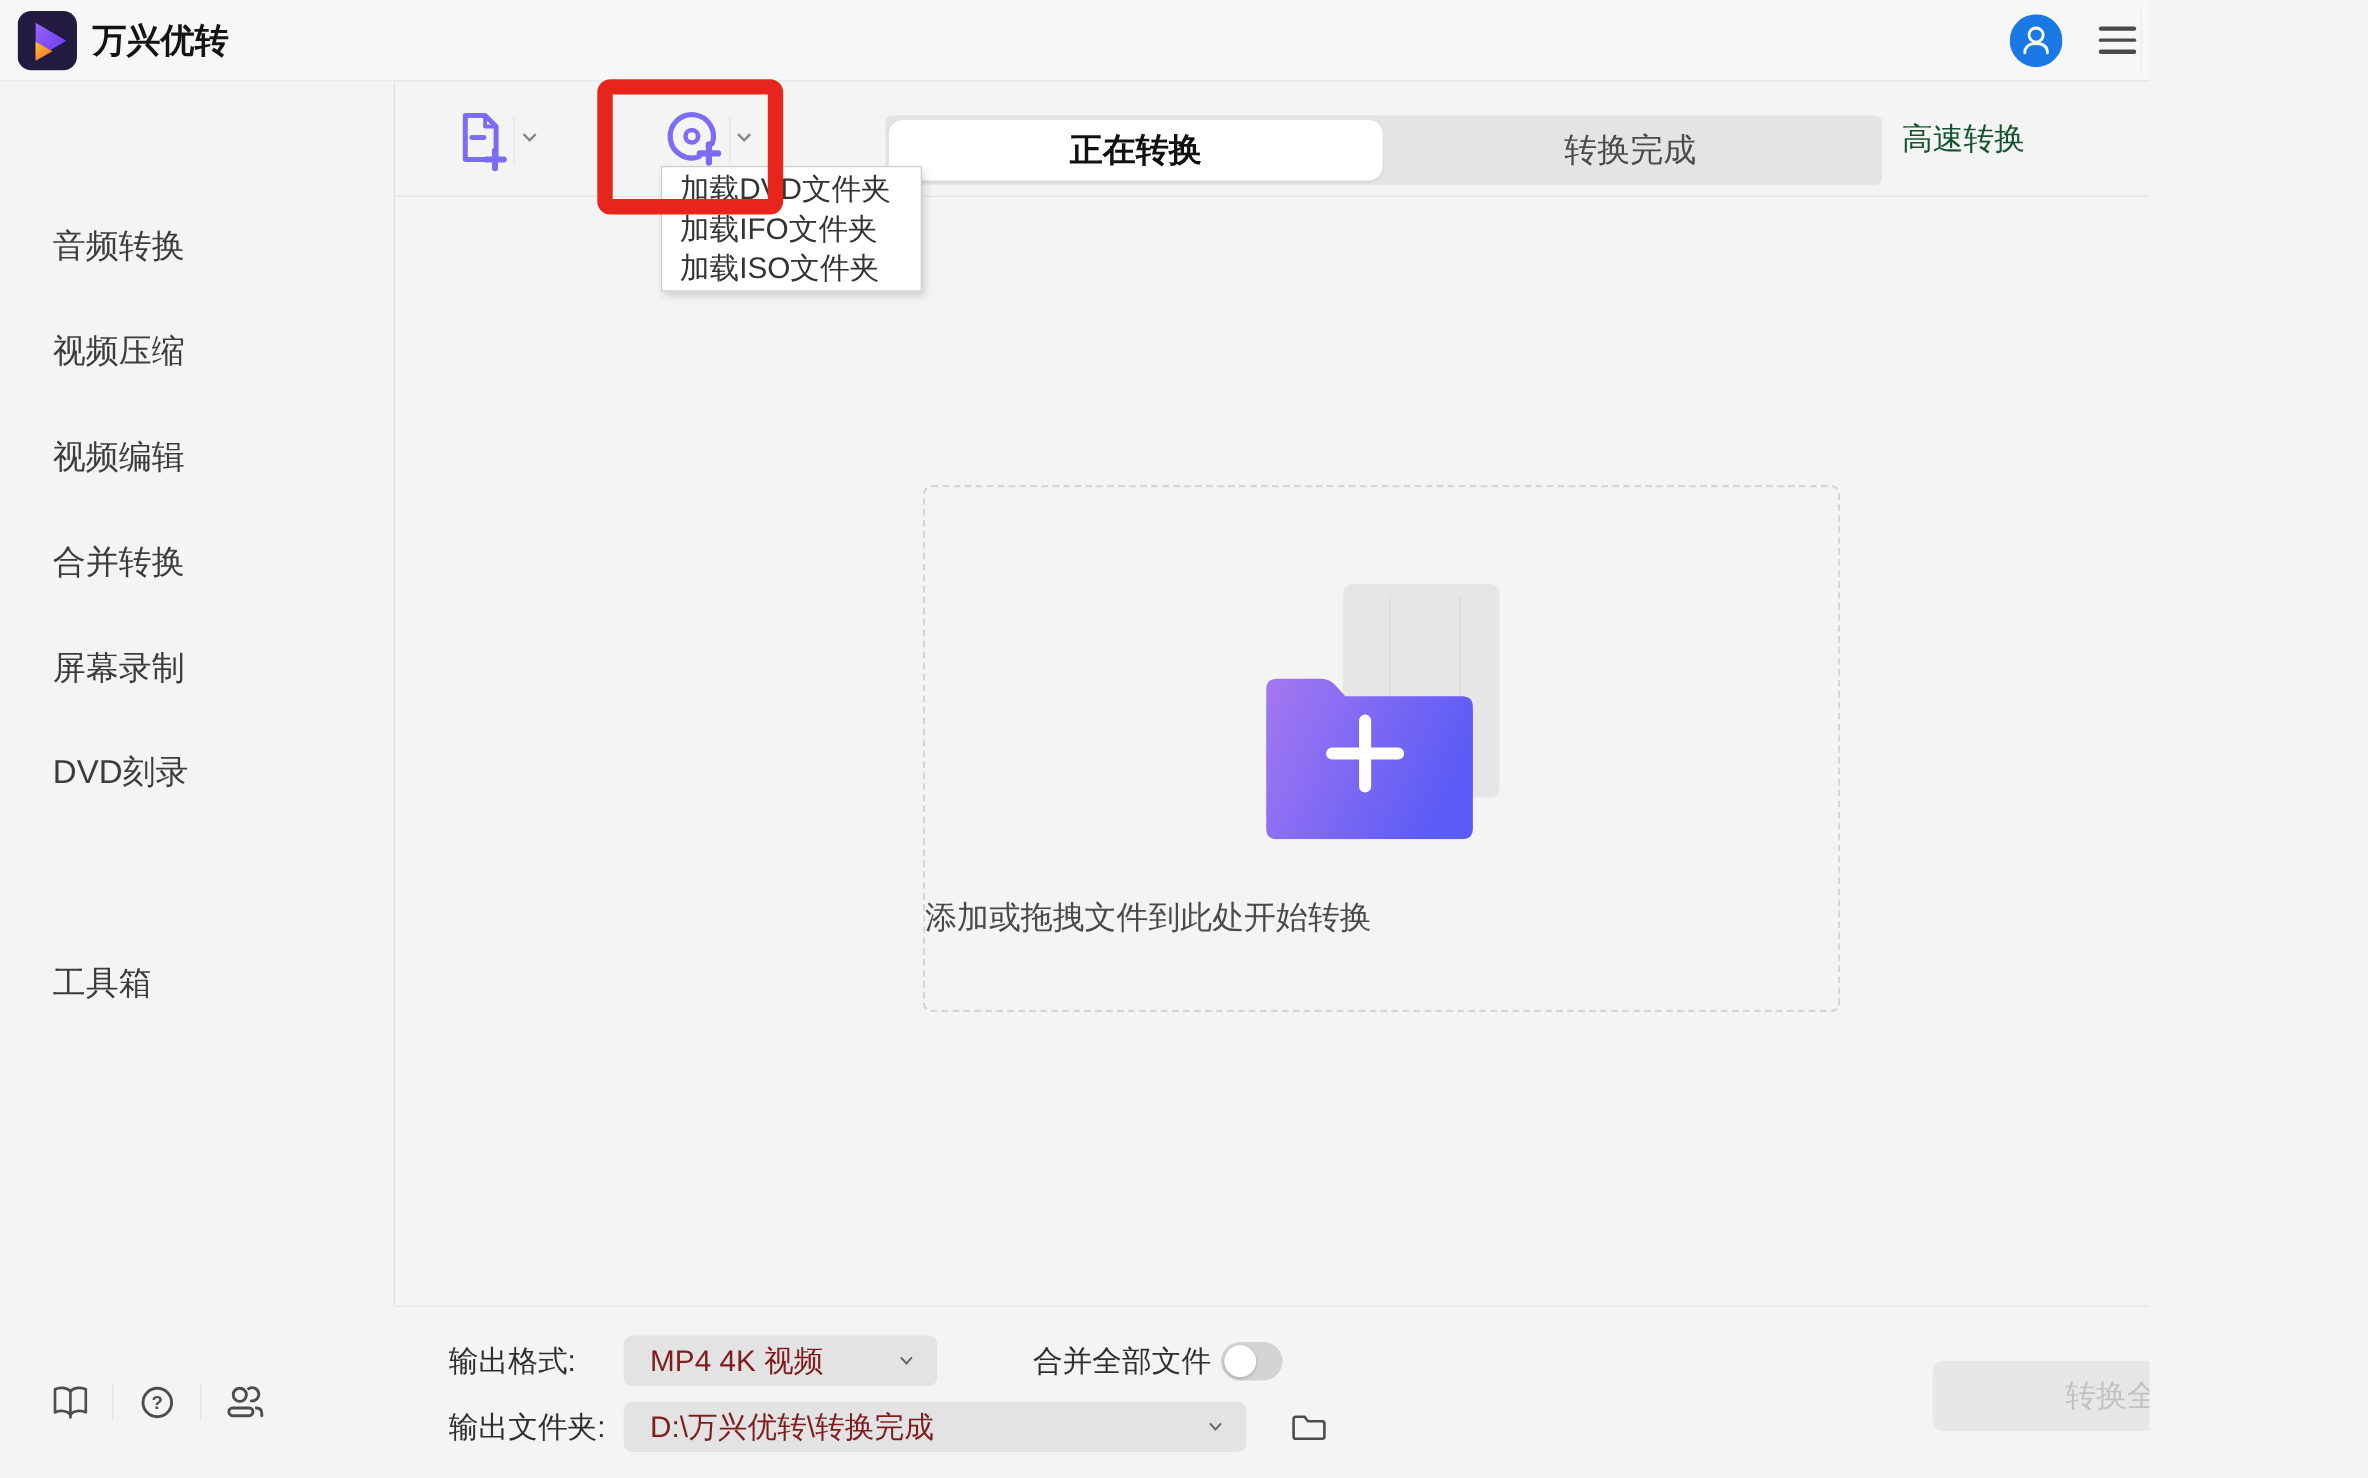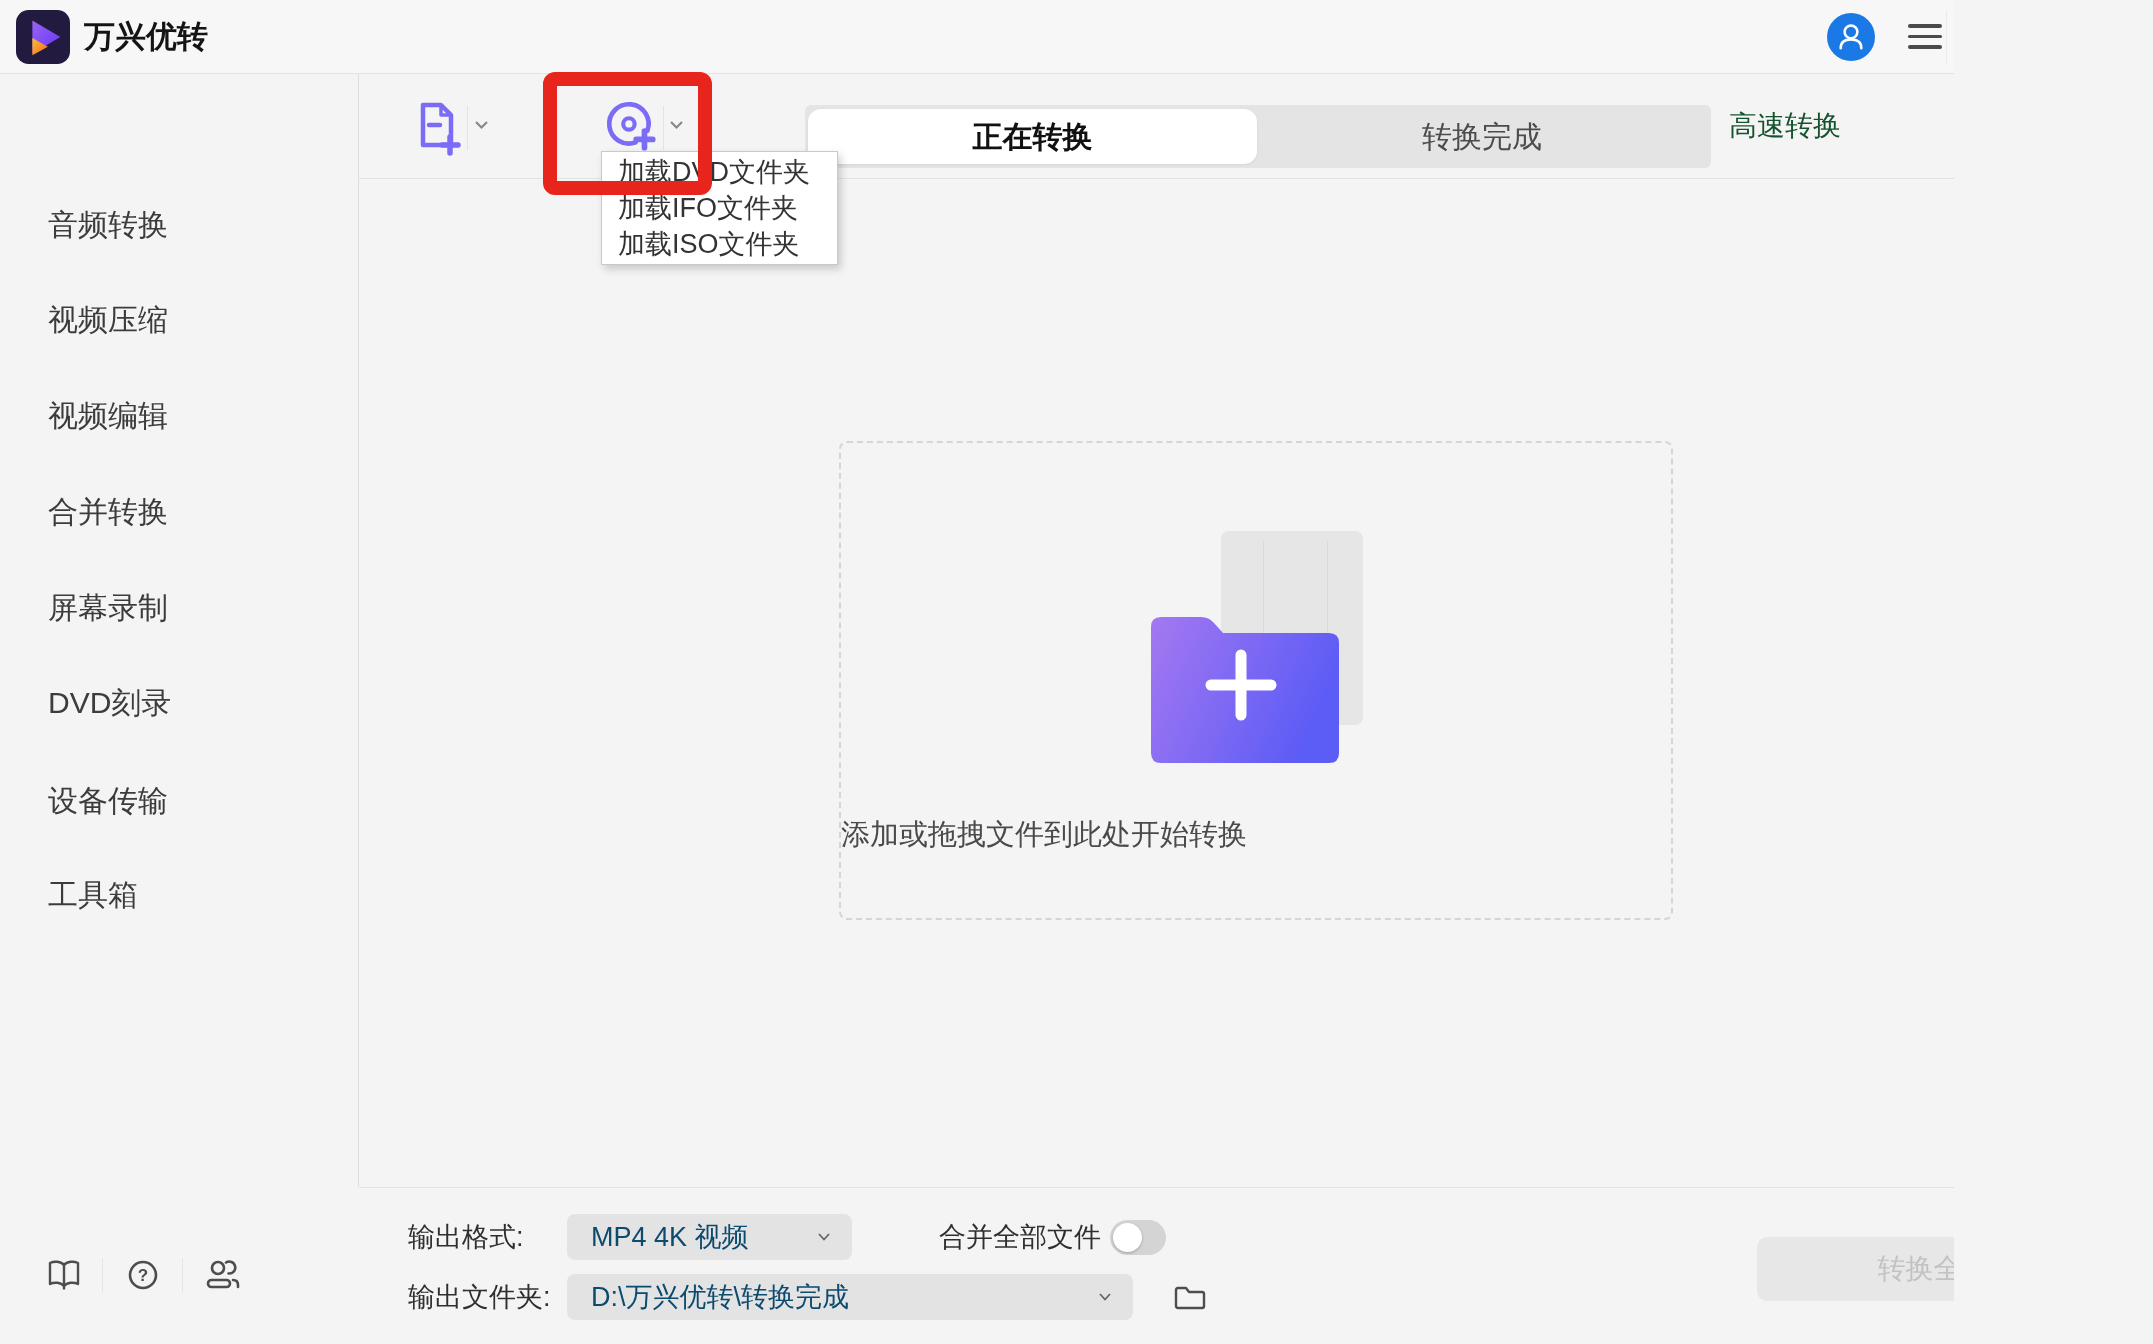--- a/index.html
+++ b/index.html
@@ -53,21 +53,21 @@
   .folder-art{position:absolute;left:310px;top:88px;width:212px;height:232px;}
   .sheet{position:absolute;left:70px;top:0;width:142px;height:194px;background:#e6e6e7;border-radius:8px;}
   .sheet:before,.sheet:after{content:"";position:absolute;top:10px;bottom:10px;width:1px;background:#d9d9da;}
   .sheet:before{left:42px;} .sheet:after{left:106px;}
   .folder-front{position:absolute;left:0;top:68px;width:196px;height:164px;}
   .dz-hint{position:absolute;left:0;top:372px;width:100%;font-size:29px;color:#4a4a4a;}
 
   
   .footer-divider{position:absolute;left:359px;top:1187px;width:1794px;height:1px;background:#e2e2e3;}
   .flabel{position:absolute;font-size:27px;color:#2f2f2f;height:46px;line-height:46px;}
-  .select{position:absolute;height:46px;background:#e3e3e4;border-radius:8px;font-size:27px;color:#0c4a6e;line-height:46px;padding-left:24px;cursor:pointer;}
+  .select{position:absolute;height:46px;background:#e3e3e4;border-radius:8px;font-size:27px;color:#7f1d1d;line-height:46px;padding-left:24px;cursor:pointer;}
   .select .chev{position:absolute;right:22px;top:19px;}
   .merge-toggle{position:absolute;left:1110px;top:1220px;width:56px;height:35px;background:#d4d4d5;border-radius:18px;}
   .merge-toggle .knob{width:29px;height:29px;top:3px;left:3px;}
   .browse-btn{position:absolute;left:1170px;top:1279px;width:40px;height:38px;display:flex;align-items:center;justify-content:center;cursor:pointer;}
   .convert-btn{position:absolute;left:1757px;top:1237px;width:353px;height:64px;background:#e7e7e8;border-radius:10px;text-align:center;line-height:64px;font-size:28px;color:#c2c2c3;cursor:default;}
 </style>
 </head>
 <body>
 
 <div id="app">
@@ -125,21 +125,20 @@
 
   <div class="sidebar"></div>
   <div class="side-border"></div>
 
   <div class="side-item" style="top:186px">音频转换</div>
   <div class="side-item" style="top:281px">视频压缩</div>
   <div class="side-item" style="top:377px">视频编辑</div>
   <div class="side-item" style="top:473px">合并转换</div>
   <div class="side-item" style="top:569px">屏幕录制</div>
   <div class="side-item" style="top:664px">DVD刻录</div>
-  <div class="side-item" style="top:762px">设备传输</div>
   <div class="side-item" style="top:856px">工具箱</div>
 
   <div class="blicon" style="left:44px;top:1255px">
     <svg width="36" height="34" viewBox="0 0 36 34">
       <path d="M18 7 C15 3 8 3 4 5 L4 26 C8 24 15 24 18 28 C21 24 28 24 32 26 L32 5 C28 3 21 3 18 7 Z" fill="none" stroke="#4d4d4d" stroke-width="2.4" stroke-linejoin="round"></path>
       <line x1="18" y1="7" x2="18" y2="28" stroke="#4d4d4d" stroke-width="2.4"></line>
       <line x1="18" y1="28" x2="18" y2="31.5" stroke="#4d4d4d" stroke-width="2.4"></line>
     </svg>
   </div>
   <div class="bl-sep" style="left:102px"></div>

